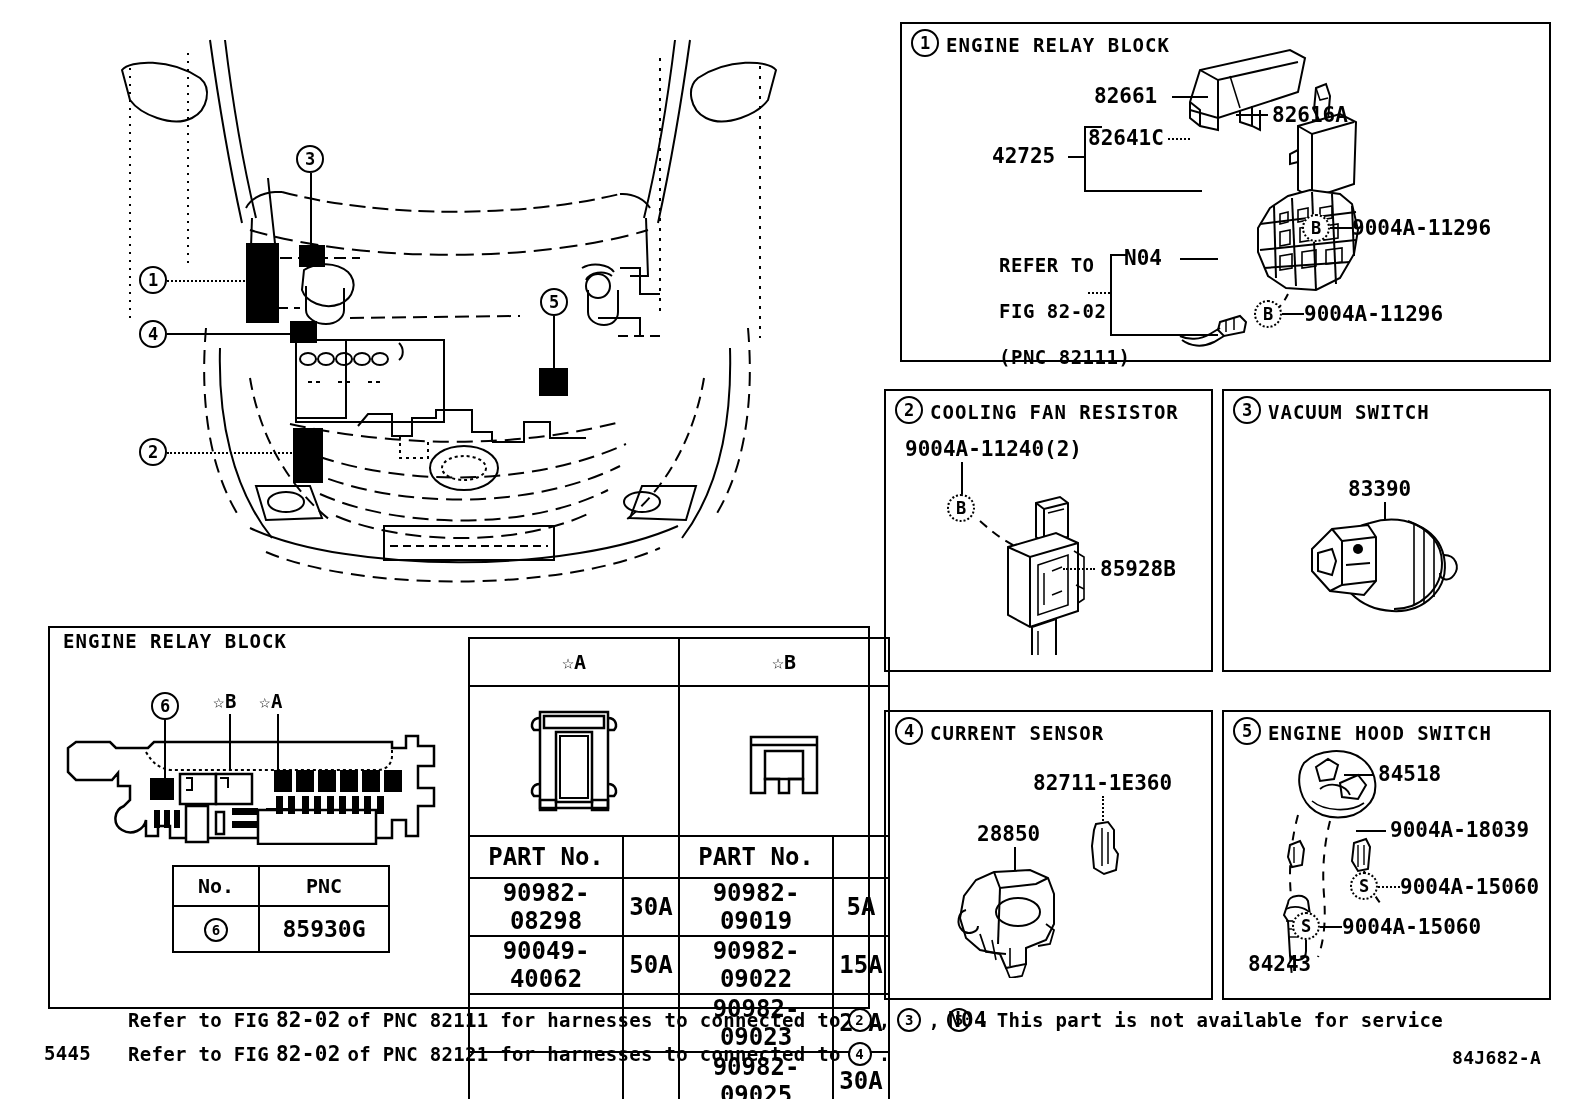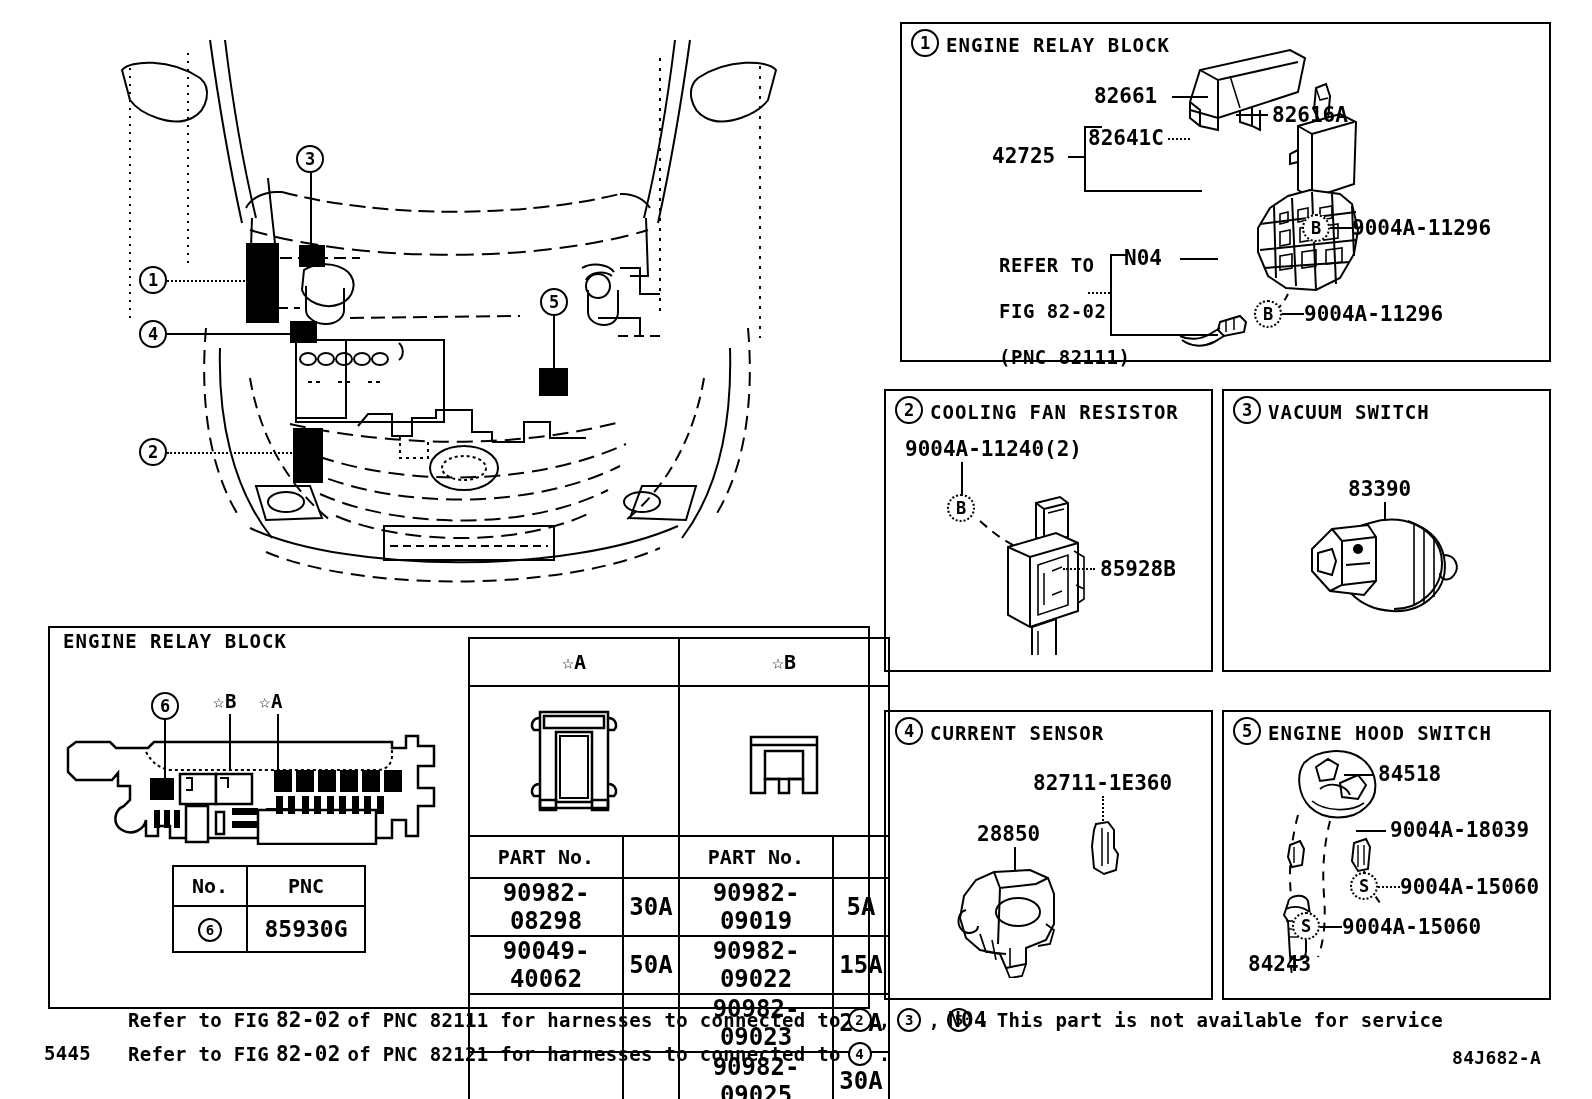--- a/index.html
+++ b/index.html
@@ -35,23 +35,23 @@
   .blk{position:absolute;background:#000;}
 
   
   table{border-collapse:collapse;position:absolute;}
   table td,table th{border:2px solid #000;padding:0;text-align:center;
     font-family:"DejaVu Sans Mono","Liberation Mono",monospace;font-weight:700;}
 
   .fusetbl td{font-size:24px;height:36px;}
   .fusetbl .hdr{font-size:20px;height:46px;}
   .fusetbl .img{height:148px;}
-  .fusetbl .pnhdr{font-size:20px;height:40px;}
-
-  .pnctbl td{font-size:20px;height:38px;padding:0 10px;border-radius:6px;}
+  .fusetbl .pnhdr{font-size:24px;height:40px;}
+
+  .pnctbl td{font-size:20px;height:38px;padding:0 16px;border-radius:6px;}
 
   svg{display:block;}
   .note{font-size:19px;font-weight:700;letter-spacing:.3px;white-space:nowrap;text-align:right;}
 </style>
 </head>
 <body>
 
 <div class="abs" style="left:100px;top:18px;width:700px;height:580px;">
   <svg width="700" height="580" viewBox="0 0 700 580" fill="none" stroke="#000" stroke-width="2">
 

